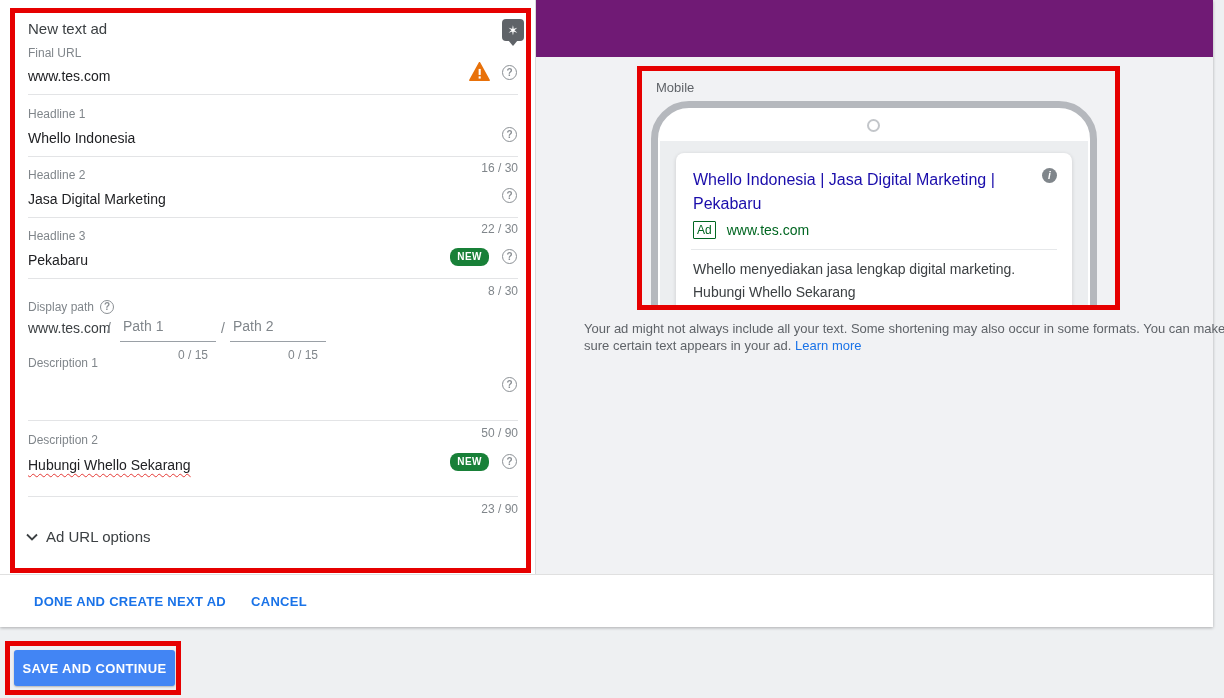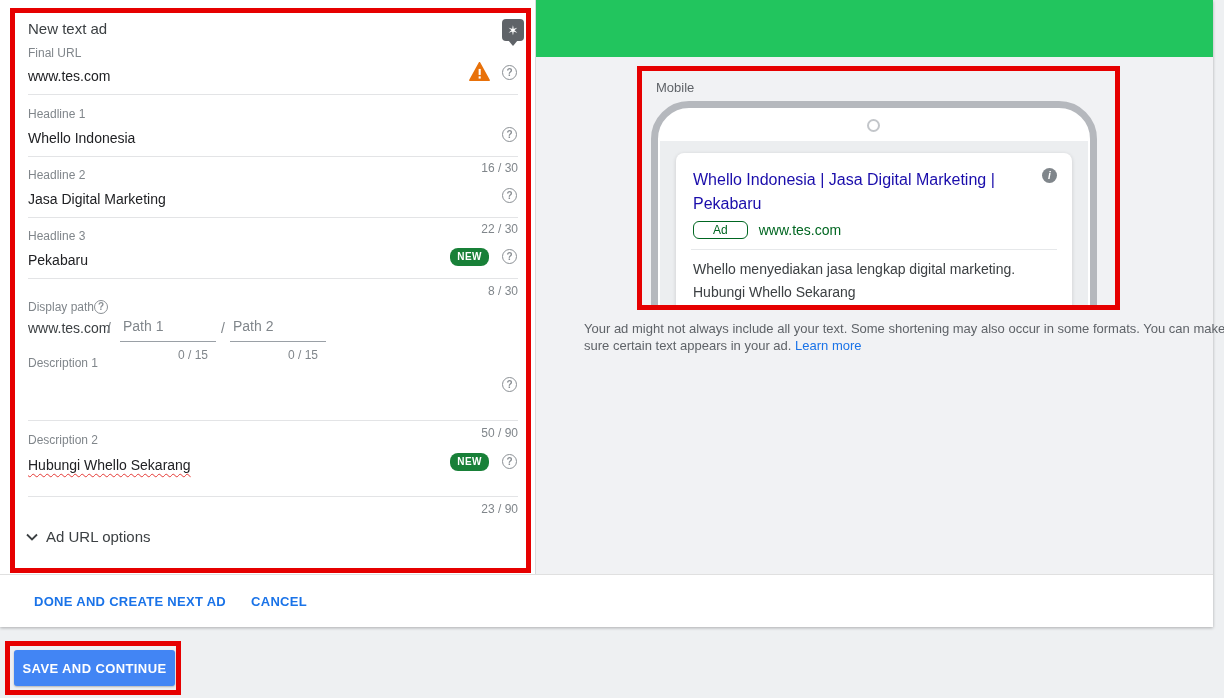--- a/index.html
+++ b/index.html
@@ -6,21 +6,21 @@
   html,body { width:1224px; height:698px; }
   body {
     font-family:"Liberation Sans", sans-serif;
     background:#eef0f2;
     position:relative;
     overflow:hidden;
     color:#202124;
   }
   .card {
     position:absolute; left:0; top:0; width:1213px; height:627px;
-    background:#22c55e; box-shadow:0 1px 3px rgba(0,0,0,.28);
+    background:#701a75; box-shadow:0 1px 3px rgba(0,0,0,.28);
   }
   
   .form-panel { position:absolute; left:0; top:0; width:536px; height:574px; background:#fff; }
   .vdiv { position:absolute; left:535px; top:0; width:1px; height:574px; background:#d8dadc; }
   .hl-box { position:absolute; border:5px solid #e60000; }
   .form-hl { left:10px; top:8px; width:521px; height:565px; pointer-events:none; z-index:6; }
   .form-title { position:absolute; left:28px; top:20px; font-size:15px; color:#3c4043; }
   .pin-icon { position:absolute; left:502px; top:19px; width:22px; height:22px; background:#5f6368;
     border-radius:4px; display:flex; align-items:center; justify-content:center; color:#fff; font-size:13px; }
   .pin-icon::after { content:""; position:absolute; left:6px; top:21px;
@@ -56,22 +56,22 @@
   .camera { position:absolute; left:50%; top:11px; margin-left:-7px; width:13px; height:13px;
     border:2px solid #c3c6ca; border-radius:50%; }
   .screen { position:absolute; left:2px; right:2px; top:33px; bottom:0; background:#eceef0; }
   .ad-card { position:relative; margin:12px 16px 0; background:#fff; border-radius:8px;
     box-shadow:0 1px 4px rgba(0,0,0,.14); padding:15px 17px 18px; }
   .ad-headline { font-size:16px; line-height:24px; color:#1a0dab; padding-right:34px; }
   .info-icon { position:absolute; right:15px; top:15px; width:15px; height:15px; background:#80868b;
     border-radius:50%; color:#fff; font-size:10px; font-weight:bold; font-style:italic;
     display:flex; align-items:center; justify-content:center; }
   .ad-row { display:flex; align-items:center; gap:11px; margin-top:5px; }
-  .ad-badge { border:1px solid #006621; color:#006621; font-size:12px; border-radius:6px;
-    padding:0 19px; line-height:16px; }
+  .ad-badge { border:1px solid #006621; color:#006621; font-size:12px; border-radius:1px;
+    padding:0 3px; line-height:16px; }
   .ad-url { font-size:14px; color:#006621; }
   .ad-divider { height:1px; background:#e6e8ea; margin:10px -2px 0; }
   .ad-desc { margin-top:8px; font-size:14px; line-height:23px; color:#3c4043; }
   .disclaimer { position:absolute; left:14px; top:263px; width:650px; font-size:13px;
     line-height:17px; color:#5f6368;margin-left:34px; }
   .link { color:#1a73e8; cursor:pointer; }
   
   .action-bar { position:absolute; left:0; top:574px; width:1213px; height:53px; background:#fff;
     border-top:1px solid #e0e0e0; display:flex; align-items:center; padding-left:34px; gap:25px;text-align:right; }
   .text-btn { font-size:13px; font-weight:bold; letter-spacing:.3px; color:#1a73e8; cursor:pointer; }
@@ -113,21 +113,21 @@
     <div class="fdiv" style="top:217px"></div>
     <span class="counter" style="top:222px">22 / 30</span>
 
     <span class="flabel" style="top:229px">Headline 3</span>
     <span class="fvalue" style="top:252px">Pekabaru</span>
     <span class="new-badge" style="top:248px">NEW</span>
     <span class="help-icon help-abs" style="top:249px">?</span>
     <div class="fdiv" style="top:278px"></div>
     <span class="counter" style="top:284px">8 / 30</span>
 
-    <span class="flabel" style="top:300px; font-size:12px; display:flex; align-items:center; ">
+    <span class="flabel" style="top:300px; font-size:12px; display:flex; align-items:center; gap:6px;">
       <span>Display path</span>
       <span class="help-icon" style="width:14px;height:14px;">?</span>
     </span>
     <span class="fvalue" style="top:320px; color:#3c4043;">www.tes.com</span>
     <span class="path-sep" style="left:107px; top:320px;">/</span>
     <div class="path-input" style="left:120px; top:312px;">
       <span>Path 1</span>
     </div>
     <span class="counter" style="left:178px; right:auto; top:348px;">0 / 15</span>
     <span class="path-sep" style="left:221px; top:320px;">/</span>

